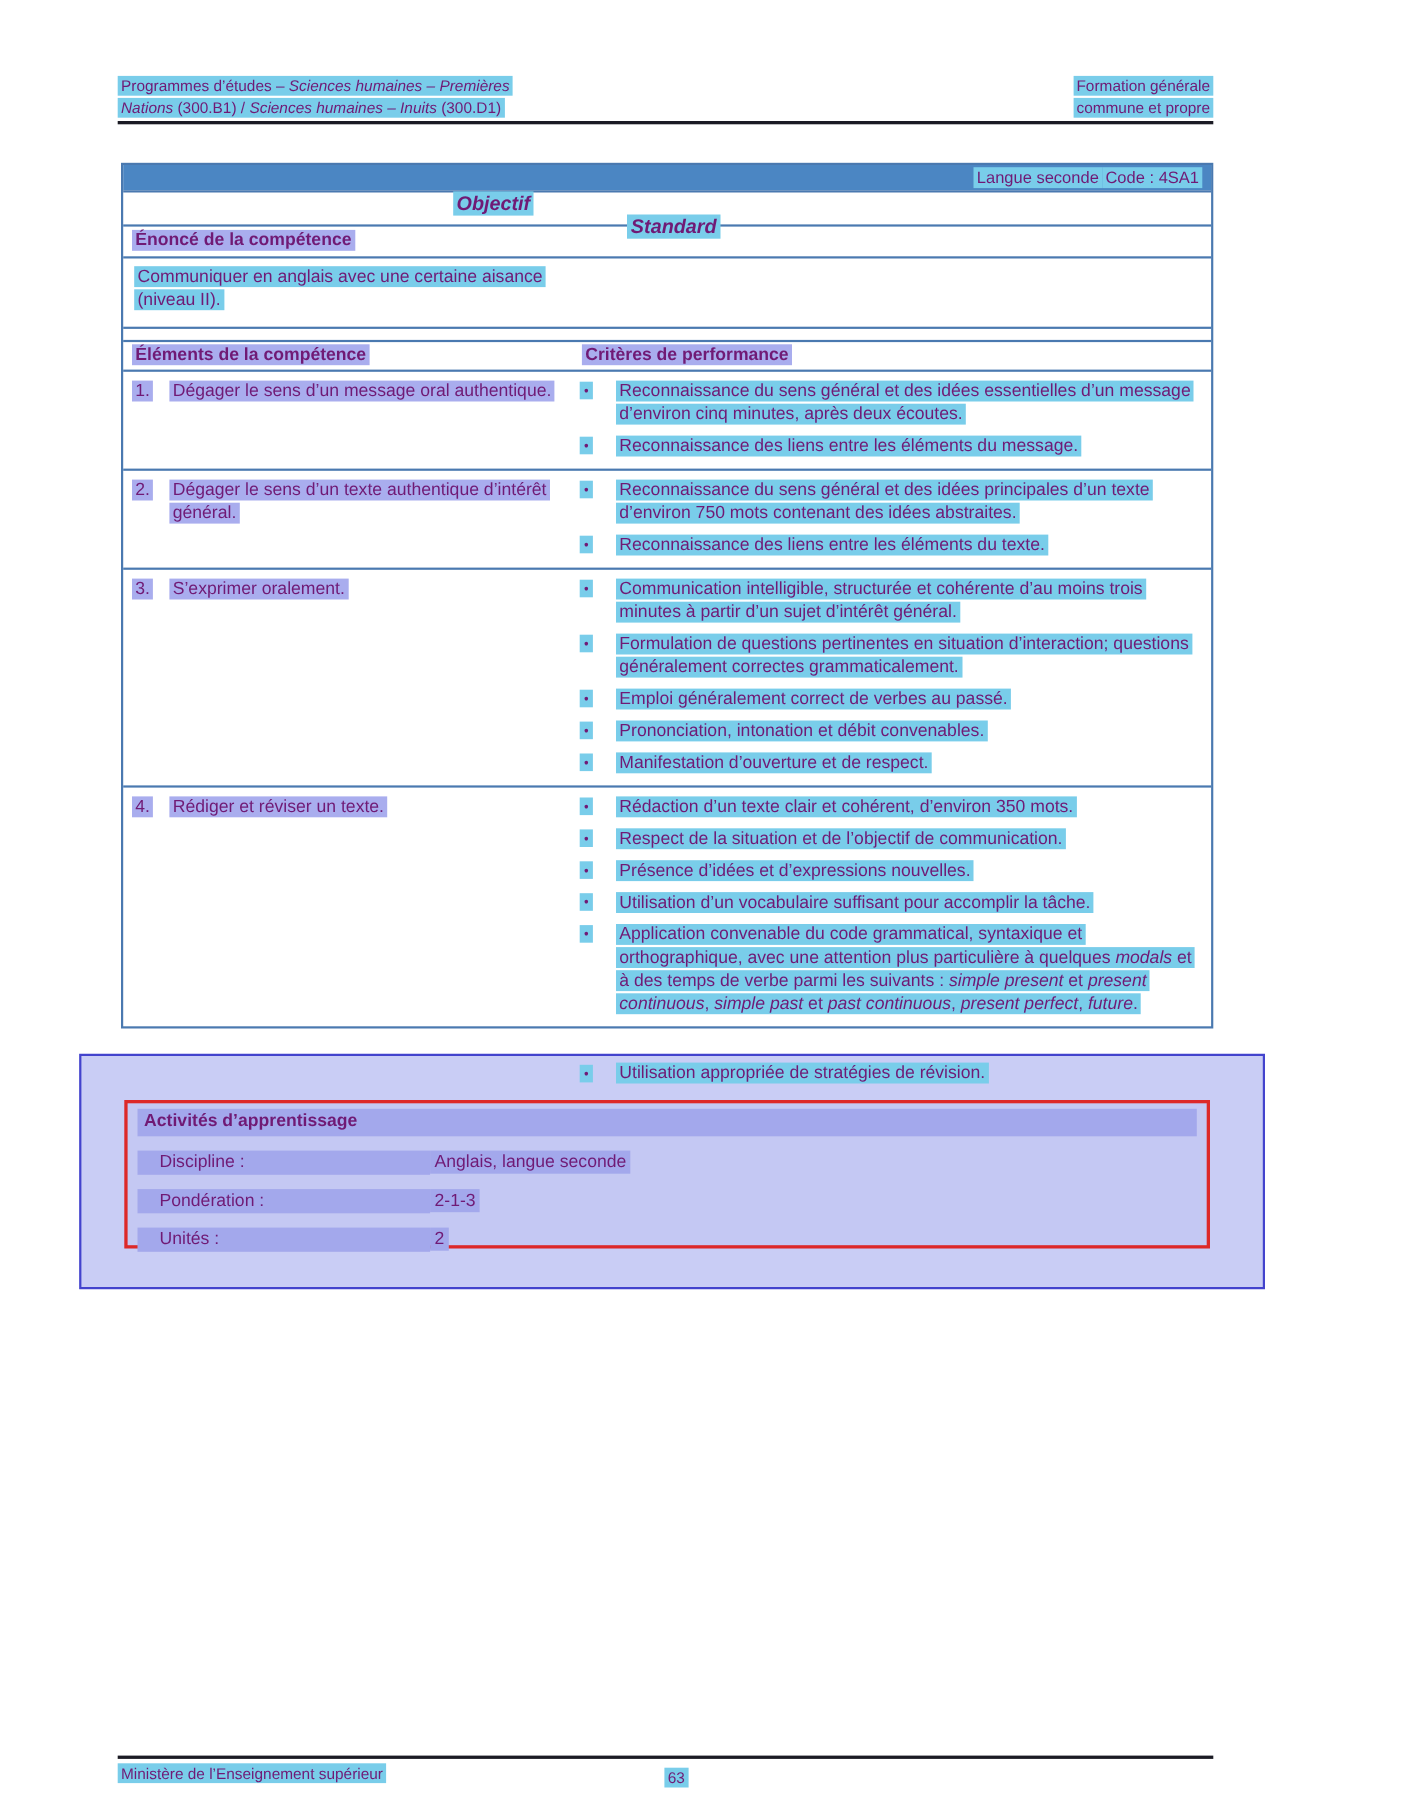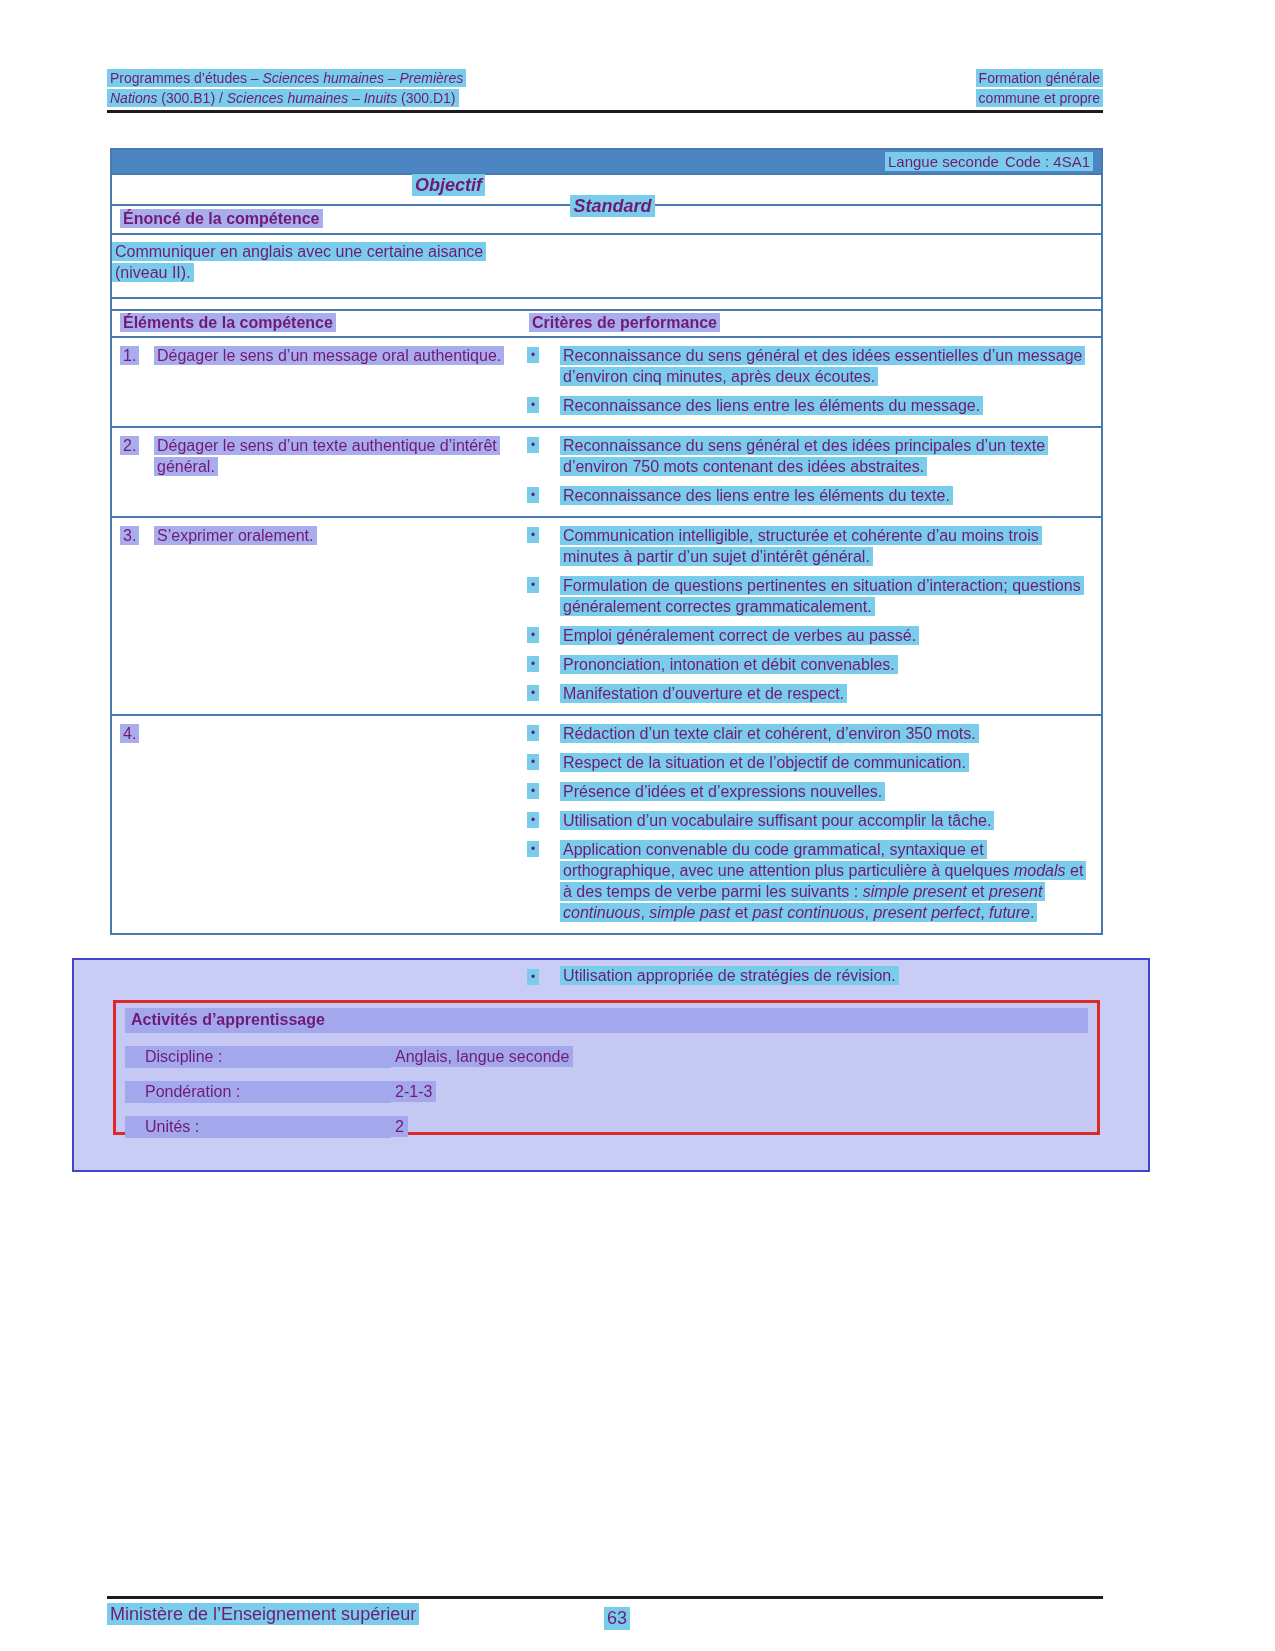--- a/index.html
+++ b/index.html
@@ -27,21 +27,21 @@
   .title-bar {
     display:flex; justify-content:flex-end; align-items:center;
     background:#4b86c3; height:23px; padding:0 8px; font-size:15px;
   }
   .obj-row { display:flex; align-items:center; border-top:2px solid #4a79b0; height:31px;
     font-size:18px; font-weight:bold; font-style:italic;flex-direction:column; }
   .obj-cell { width:405px; padding-left:8px; }
   .std-cell { padding-left:12px; }
 
   .enonce-head { border-top:2px solid #4a79b0; padding:4px 8px 5px; font-size:16px; font-weight:bold; }
-  .enonce-body { border-top:2px solid #4a79b0; padding:6px 0 14px; font-size:16px; }
+  .enonce-body { border-top:2px solid #4a79b0; padding:6px 10px 14px; font-size:16px; }
   .enonce-text { width:390px; line-height:21px; }
   .gap-row { border-top:2px solid #4a79b0; height:12px; }
 
   .grid-head { display:flex; border-top:2px solid #4a79b0; padding:3px 0 4px; font-size:16px; font-weight:bold; }
   .grid-head .c1 { width:405px; padding-left:8px; }
   .grid-head .c2 { flex:1; padding-left:12px; }
 
   .grid-row { display:flex; border-top:2px solid #4a79b0; padding:7px 0 10px; }
   .el-col { width:405px; display:flex; padding-left:8px; }
   .el-num { width:34px; flex:none; font-size:16px; line-height:21px; }
@@ -66,21 +66,21 @@
     border:3px solid #dd2828; background:#c4c8f3; padding:5px 9px;
   }
   .act-head { background:#a3a8ec; padding:3px 6px 4px; font-size:16px; font-weight:bold; }
   .act-row { margin-top:13px; font-size:16px; }
   .act-label { display:inline-block; width:266px; background:#a3a8ec; padding:2px 20px; }
   .act-value { background:#a3a8ec; padding:2px 4px; }
 
   
   .footer {
     position:absolute; left:107px; top:1596px; width:996px;
-    border-top:3px solid #1b1b24; padding-top:5px; font-size:18px;
+    border-top:3px solid #1b1b24; padding-top:5px; font-size:14px;
   }
   .f-page { position:absolute; left:497px; top:8px; }
 </style>
 </head>
 <body>
 
 <div class="page">
 
   <div class="doc-header">
     <div class="dh-left">
@@ -181,20 +181,21 @@
         <div class="crit-item">
           <span class="crit-dot"><span class="hl hl-c dot">•</span></span>
           <p class="crit-text"><span class="hl hl-c">Manifestation d’ouverture et de respect.</span></p>
         </div>
       </div>
     </div>
 
     <div class="grid-row">
       <div class="el-col">
         <span class="el-num"><span class="hl hl-l">4.</span></span>
+        <p class="el-text"><span class="hl hl-l">Rédiger et réviser un texte.</span></p>
       </div>
       <div class="crit-col">
         <div class="crit-item">
           <span class="crit-dot"><span class="hl hl-c dot">•</span></span>
           <p class="crit-text"><span class="hl hl-c">Rédaction d’un texte clair et cohérent, d’environ 350 mots.</span></p>
         </div>
         <div class="crit-item">
           <span class="crit-dot"><span class="hl hl-c dot">•</span></span>
           <p class="crit-text"><span class="hl hl-c">Respect de la situation et de l’objectif de communication.</span></p>
         </div>

